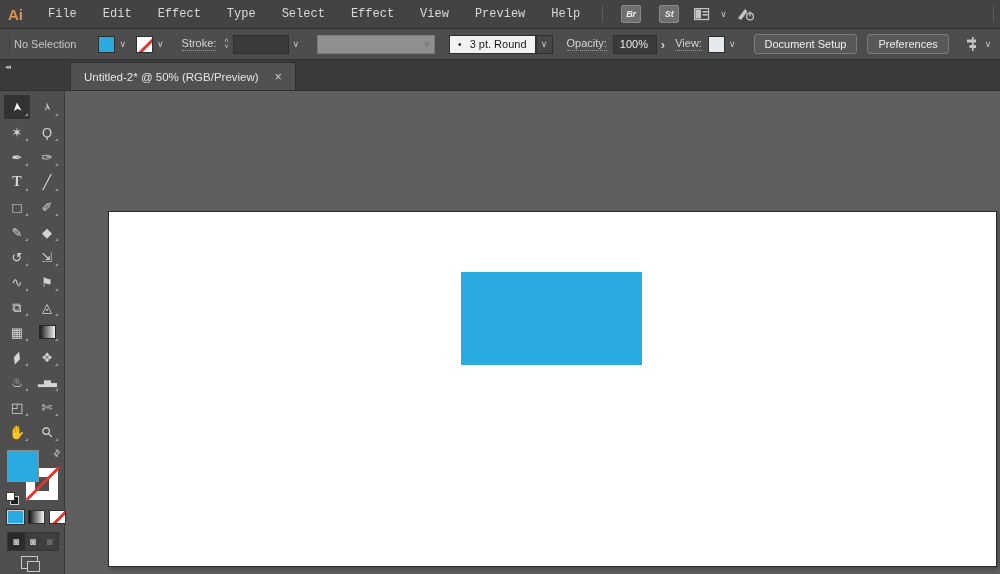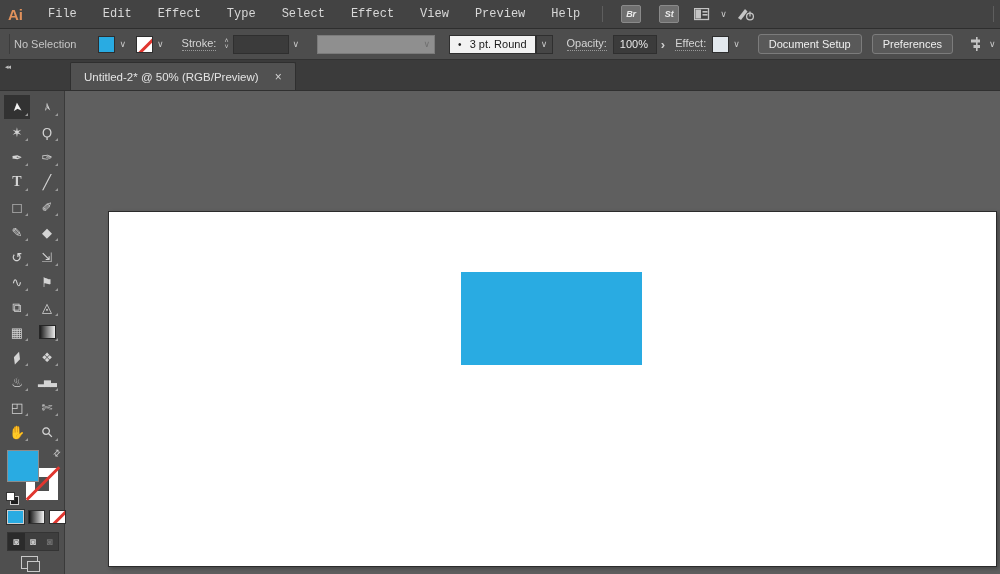--- a/index.html
+++ b/index.html
@@ -195,21 +195,21 @@
       <span data-name="profile-value">3 pt. Round</span>
     </span>
     <span class="dd-btn" data-name="variable-width-profile-chevron">
       <span class="chev" data-name="chevron-down-icon">∨</span>
     </span>
 
     <span class="dotted ml14" data-name="opacity-label">Opacity:</span>
     <span class="field opacity-field" data-name="opacity-input">100%</span>
     <span class="fwd" data-name="opacity-arrow-icon">›</span>
 
-    <span class="dotted ml6" data-name="style-label">Effect:</span>
+    <span class="dotted ml6" data-name="style-label">View:</span>
     <span class="swatch style-swatch" data-name="style-swatch"></span>
     <span class="chev" data-name="chevron-down-icon">∨</span>
 
     <button class="bar-btn" data-name="document-setup-button">Document Setup</button>
     <button class="bar-btn ml10" data-name="preferences-button">Preferences</button>
 
     <span class="align-icon" data-name="align-icon">
       <svg width="16" height="14" viewBox="0 0 16 14">
         <rect class="fl" x="7" y="0" width="1.6" height="14"></rect>
         <rect class="fl" x="2" y="2.5" width="9" height="3"></rect>

